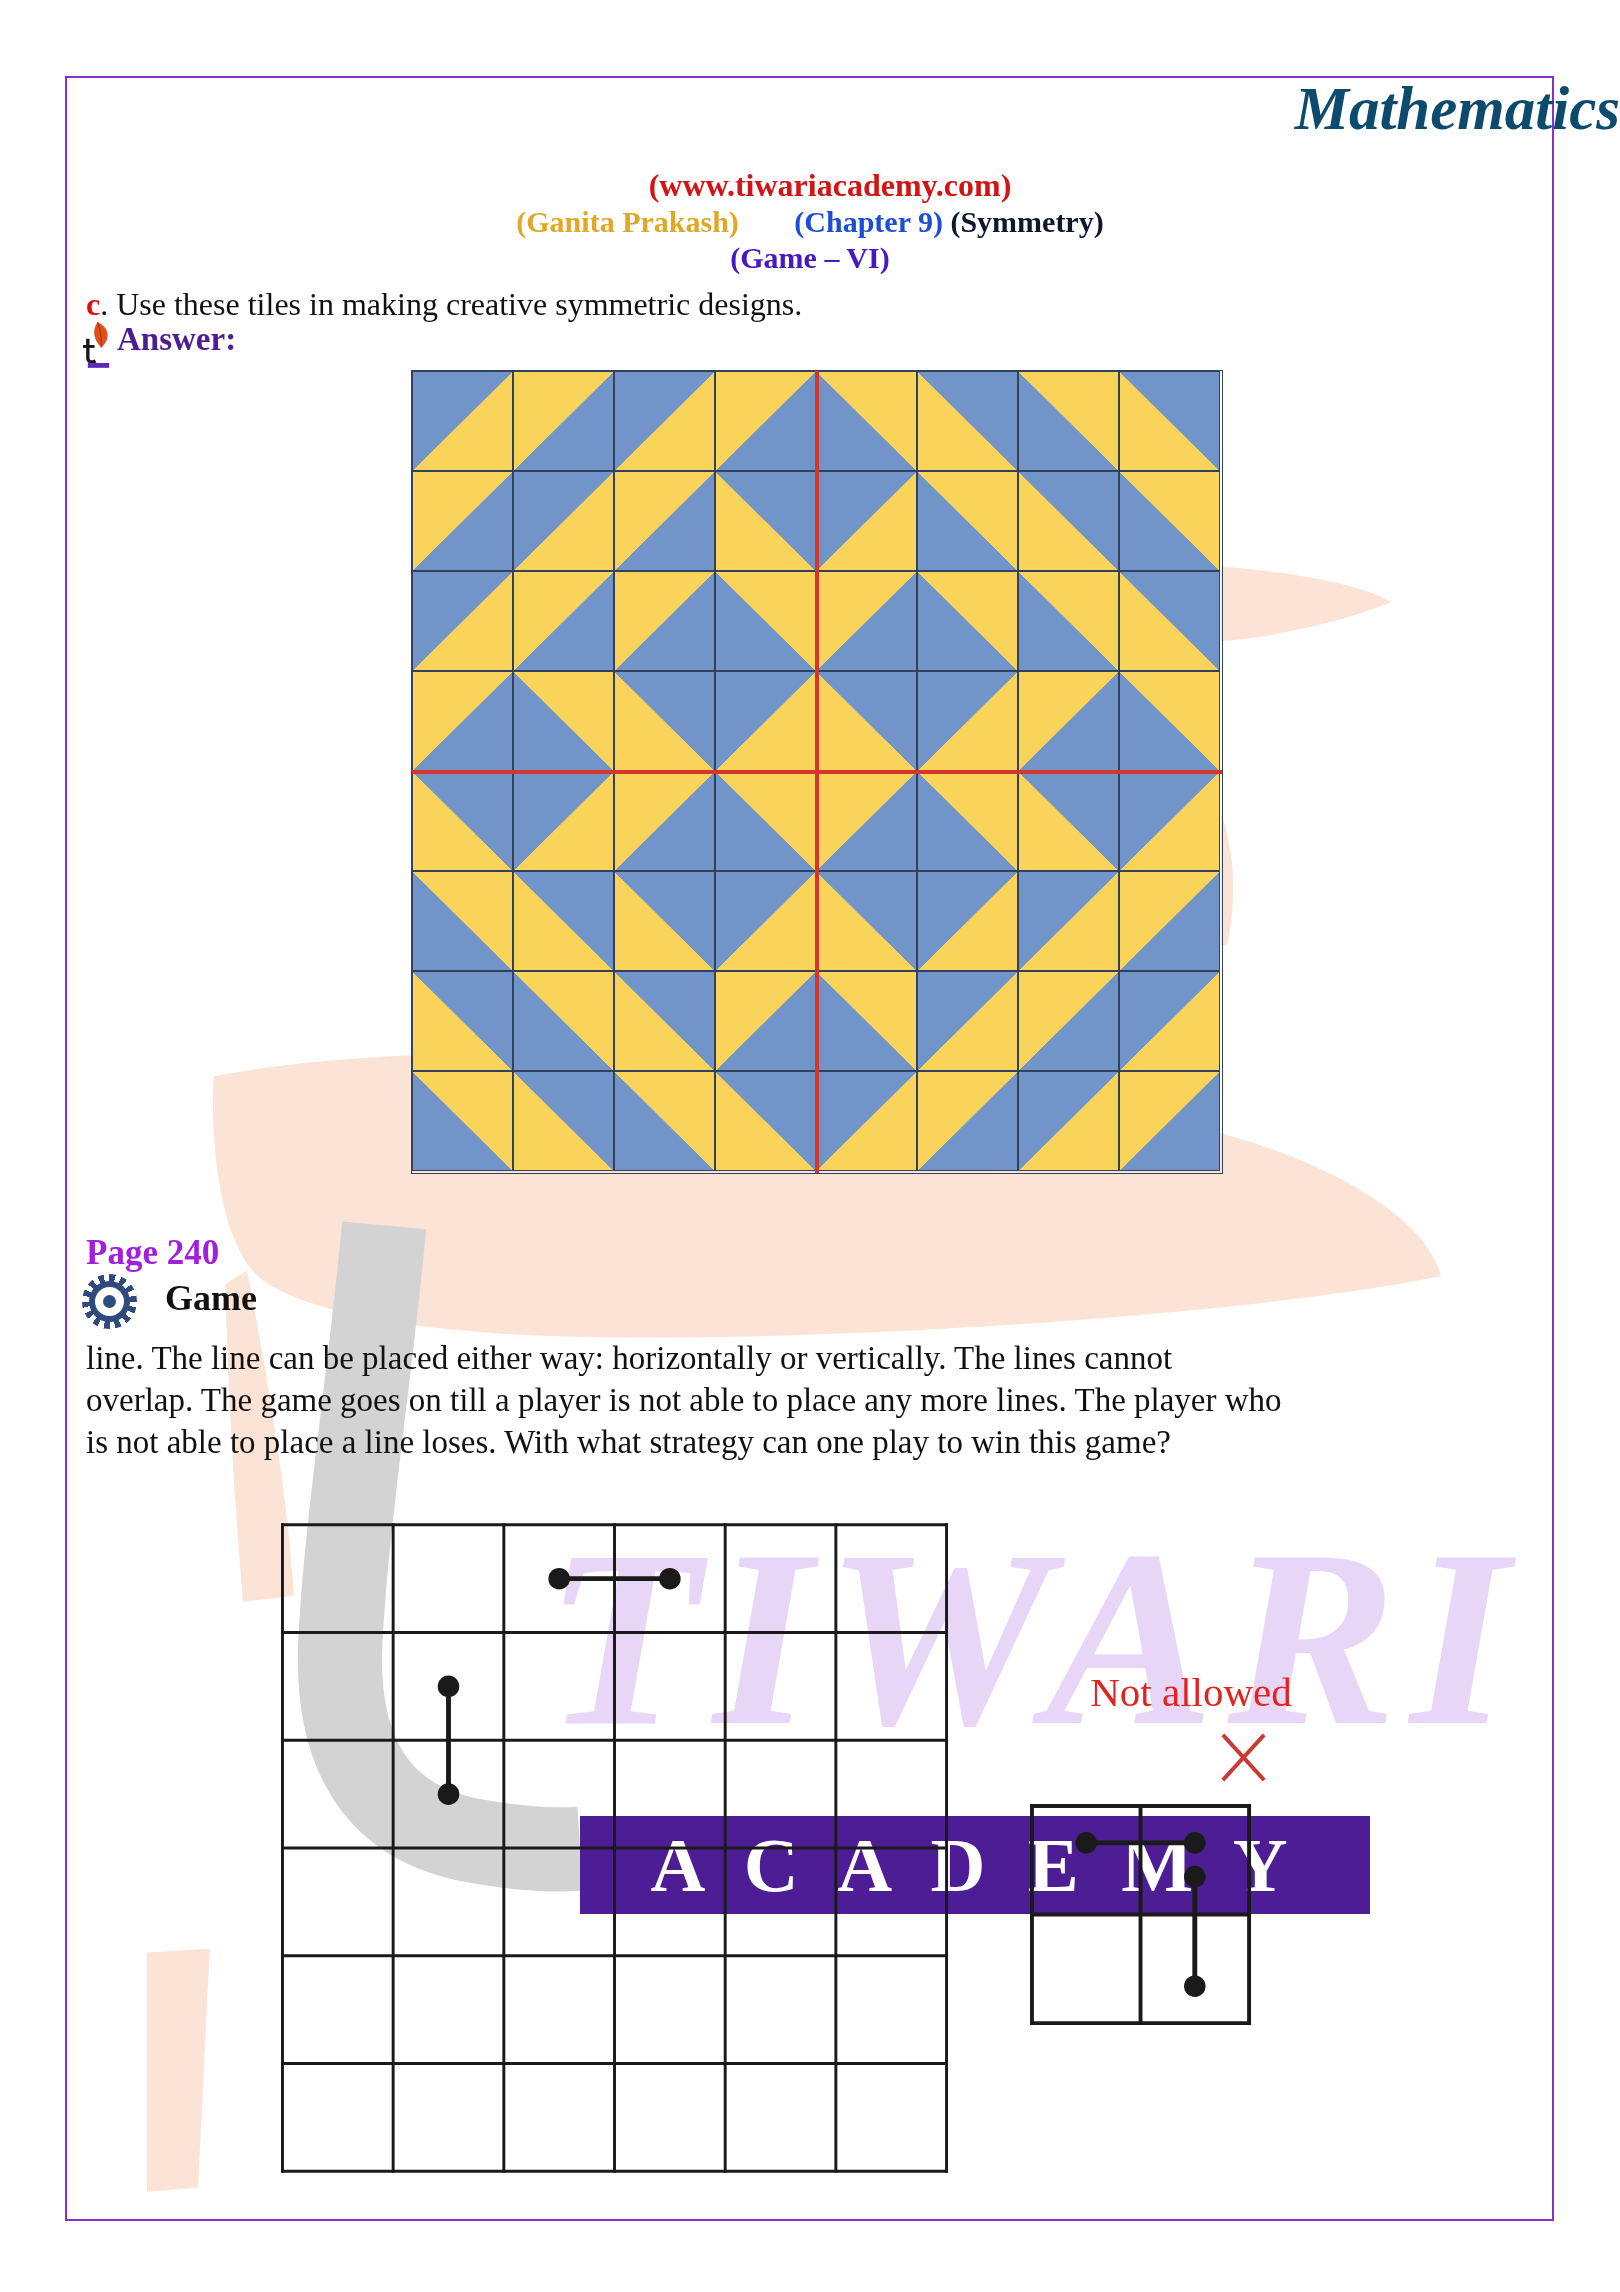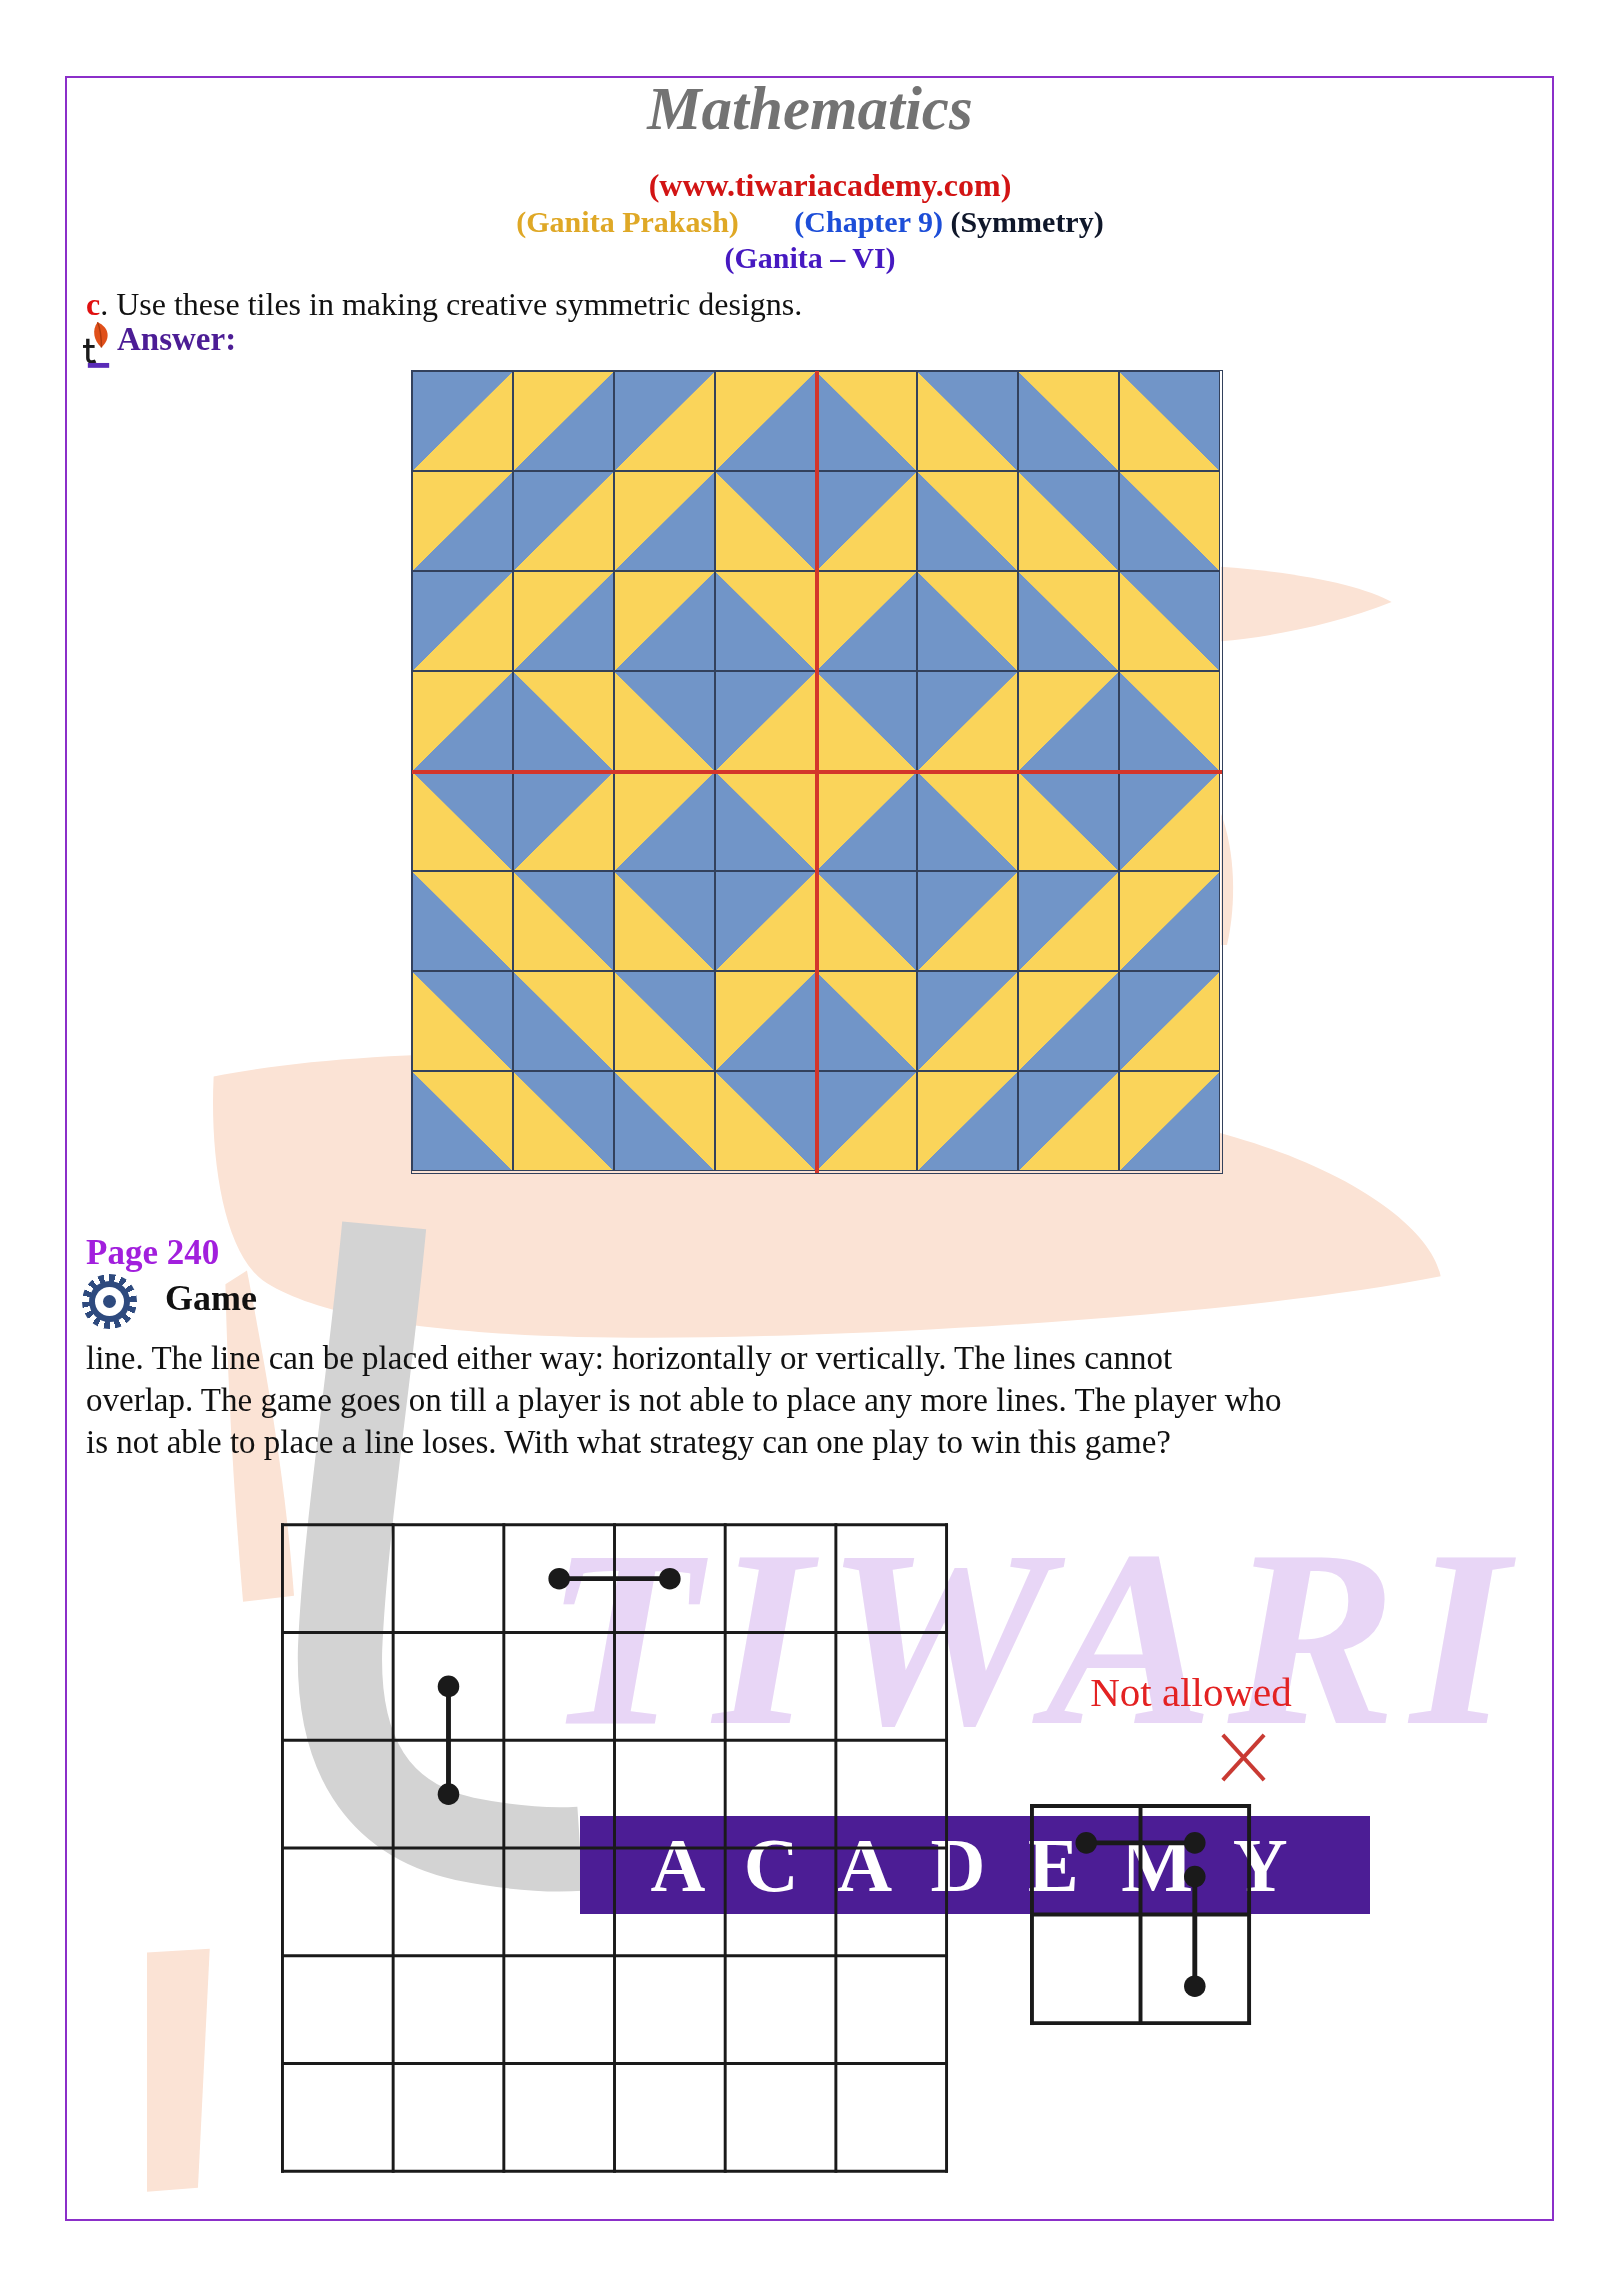--- a/index.html
+++ b/index.html
@@ -50,24 +50,24 @@
     <path d="M 218 1098 C 470 1048 980 1080 1260 1160 C 1390 1198 1462 1258 1470 1302 C 1300 1336 1010 1356 810 1362 C 570 1370 350 1362 268 1306 C 228 1276 214 1180 218 1098 Z" fill="#FBE3D5"></path>
     <path d="M 252 1296 C 276 1420 292 1520 300 1628 L 248 1634 C 238 1520 232 1400 230 1310 Z" fill="#FBE3D5"></path>
     <path d="M 150 1992 L 214 1988 L 202 2232 L 150 2236 Z" fill="#FBE3D5"></path>
     <path d="M 392 1250 C 378 1402 352 1562 347 1682 C 344 1788 384 1856 474 1876 C 524 1886 562 1888 592 1886" fill="none" stroke="#D3D3D3" stroke-width="86"></path>
   </svg>
   <div class="abs z0 wm-word" style="color: rgb(232, 214, 246);">TIWARI</div>
   <div class="abs z0 wm-band" style="color: rgb(255, 255, 255); background: #4c1d95;">A C A D E M Y</div>
 
   <div class="abs z1 page-border"></div>
 
-  <div class="abs z1 ctr hdr-title" style="color: #737373;">Mathematics</div>
+  <div class="abs z1 ctr hdr-title" style="color: #0c4a6e; text-align: right;">Mathematics</div>
   <div class="abs z1 ctr hdr-site" style="color: rgb(210, 20, 20);">(www.tiwariacademy.com)</div>
   <div class="abs z1 ctr hdr-book"><span style="color: rgb(223, 168, 38); text-align: right;">(Ganita Prakash)</span> <span style="color: #1d4ed8; margin-left: 48px;">(Chapter 9)</span> <span style="color: #0f172a;">(Symmetry)</span></div>
-  <div class="abs z1 ctr hdr-class" style="color: rgb(70, 25, 193);">(Ganita – VI)</div>
+  <div class="abs z1 ctr hdr-class" style="color: rgb(70, 25, 193);">(Game – VI)</div>
 
   <div class="abs z1 question"><span class="q-marker" style="color: rgb(224, 16, 16);">c</span><span>. </span><span>Use these tiles in making creative symmetric designs.</span></div>
 
   <div class="abs z1 answer-row">
     <svg width="33" height="49" viewBox="0 0 34 50">
       <path d="M16 1 C28 6 30 18 20 27 C12 20 10 9 16 1 Z" fill="#E0501A"></path>
       <path d="M16 1 C20 10 20 19 20 27" fill="none" stroke="#B03A0E" stroke-width="1.5"></path>
       <path d="M6 18 L6 38 C6 42 10 43 14 41" fill="none" stroke="#1a1a1a" stroke-width="3.5"></path>
       <path d="M1 26 L13 26" stroke="#1a1a1a" stroke-width="3"></path>
       <rect x="6" y="43" width="22" height="5" fill="#5A2BB8"></rect>

